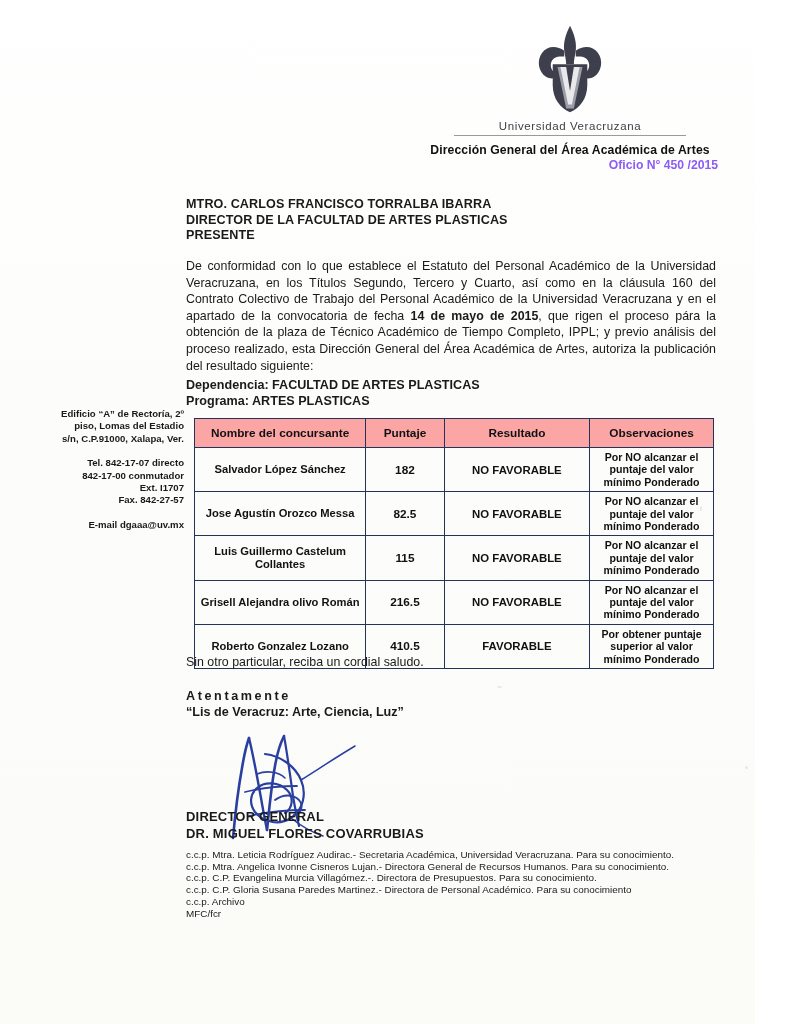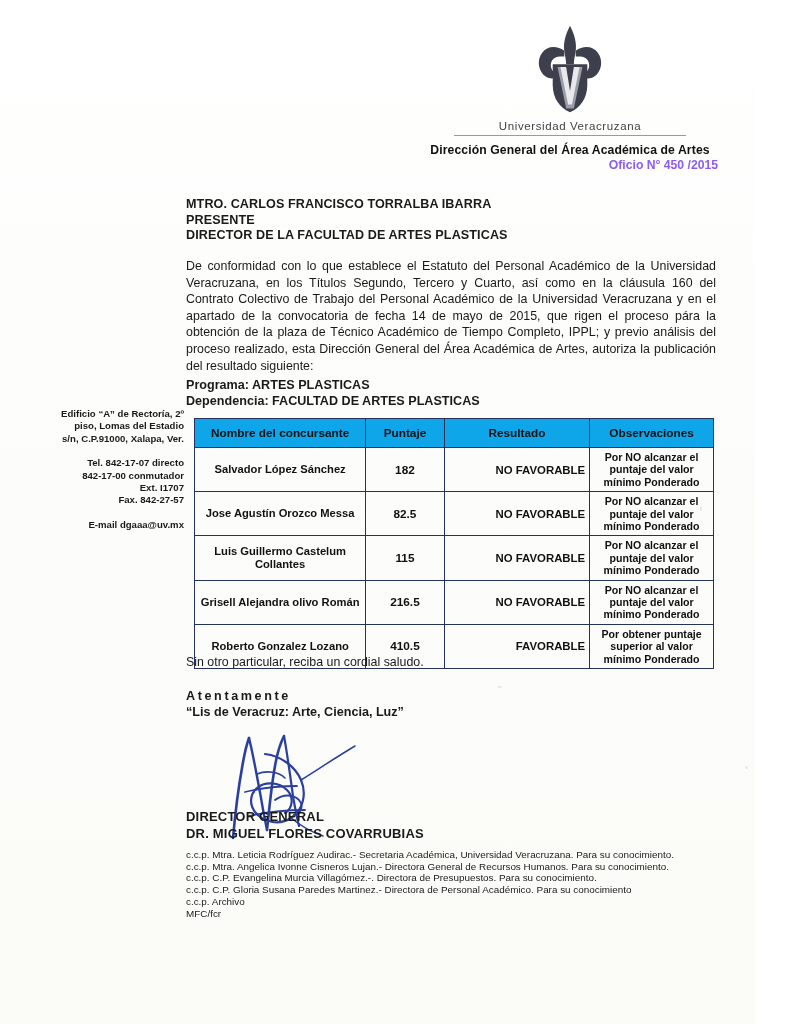--- a/index.html
+++ b/index.html
@@ -84,21 +84,21 @@
   .body-para {
     position: absolute;
     left: 186px;
     top: 258px;
     width: 530px;
     font-size: 12.4px;
     line-height: 16.6px;
     text-align: justify;
     text-justify: inter-word;
   }
-  .body-para b { font-weight: normal; }
+  .body-para b { font-weight: bold; }
 
   
   .dep-block {
     position: absolute;
     left: 186px;
     top: 377px;
     font-size: 12.6px;
     font-weight: bold;
     line-height: 16px;
   }
@@ -133,38 +133,37 @@
     border: 1.4px solid #24335c;
     padding: 3px 4px;
     text-align: center;
     vertical-align: middle;
     color: #111;
   }
   .results-table thead th {
     font-size: 11.8px;
     font-weight: bold;
     height: 22px;
-    background: #0ea5e9;
+    background: #fca5a5;
   }
   .results-table td.c-name {
     font-size: 11.2px;
     font-weight: bold;
     width: 178px;
     line-height: 13.5px;
   }
   .results-table td.c-score {
     font-size: 11.8px;
     font-weight: bold;
     width: 74px;
   }
   .results-table td.c-result {
     font-size: 11.4px;
     font-weight: bold;
     width: 148px;
-    text-align: right;
   }
   .results-table td.c-obs {
     font-size: 10.6px;
     font-weight: bold;
     width: 120px;
     line-height: 12.4px;
   }
   .results-table tbody tr { height: 41px; }
 
   
@@ -252,29 +251,29 @@
       </svg>
     </span>
     <div class="univ-name">Universidad  Veracruzana</div>
     <div class="hrule"></div>
     <div class="dept-line">Dirección General del Área Académica de Artes</div>
     <div class="oficio-line">Oficio N° 450 /2015</div>
   </div>
 
   <div class="addressee">
     <div>MTRO. CARLOS FRANCISCO TORRALBA IBARRA</div>
+    <div>DIRECTOR DE LA FACULTAD DE ARTES PLASTICAS</div>
     <div>PRESENTE</div>
-    <div>DIRECTOR DE LA FACULTAD DE ARTES PLASTICAS</div>
   </div>
 
   <div class="body-para"><span>De conformidad con lo que establece el Estatuto del Personal Académico de la Universidad Veracruzana, en los Títulos Segundo, Tercero y Cuarto, así como en la cláusula 160 del Contrato Colectivo de Trabajo del Personal Académico de la Universidad Veracruzana y en el apartado de la convocatoria de fecha </span><b>14 de mayo de 2015</b><span>, que rigen el proceso pára la obtención de la plaza de Técnico Académico de Tiempo Completo, IPPL; y previo análisis del proceso realizado, esta Dirección General del Área Académica de Artes, autoriza la publicación del resultado siguiente:</span></div>
 
   <div class="dep-block">
+    <div>Dependencia: FACULTAD DE ARTES PLASTICAS</div>
     <div>Programa: ARTES PLASTICAS</div>
-    <div>Dependencia: FACULTAD DE ARTES PLASTICAS</div>
   </div>
 
   <div class="sidebar">
     <div class="grp">
       <div>Edificio “A” de Rectoría, 2º</div>
       <div>piso,   Lomas del Estadio</div>
       <div>s/n, C.P.91000, Xalapa, Ver.</div>
     </div>
     <div class="grp">
       <div>Tel. 842-17-07 directo</div>

